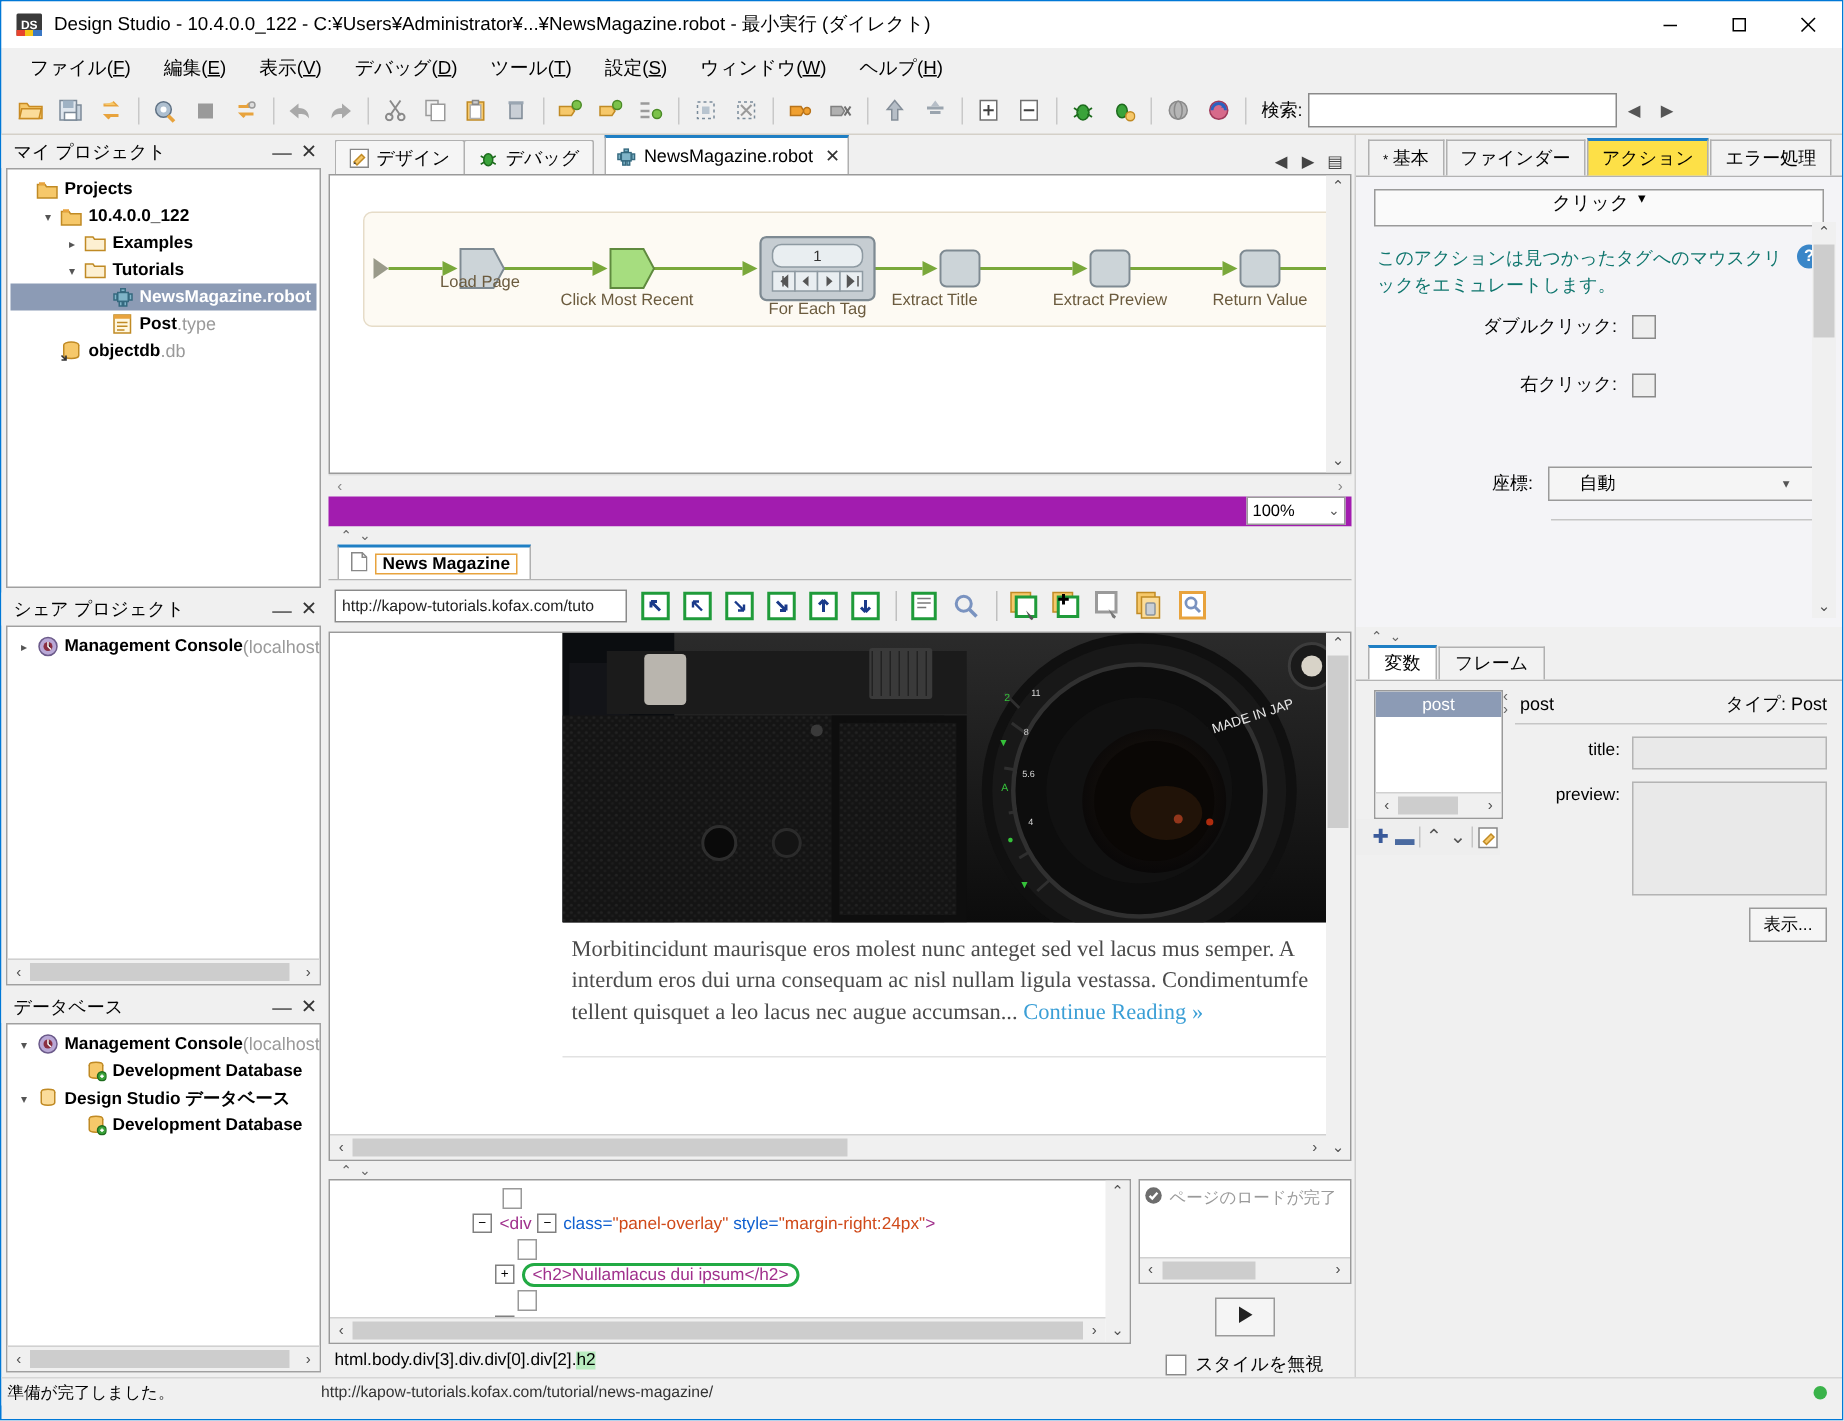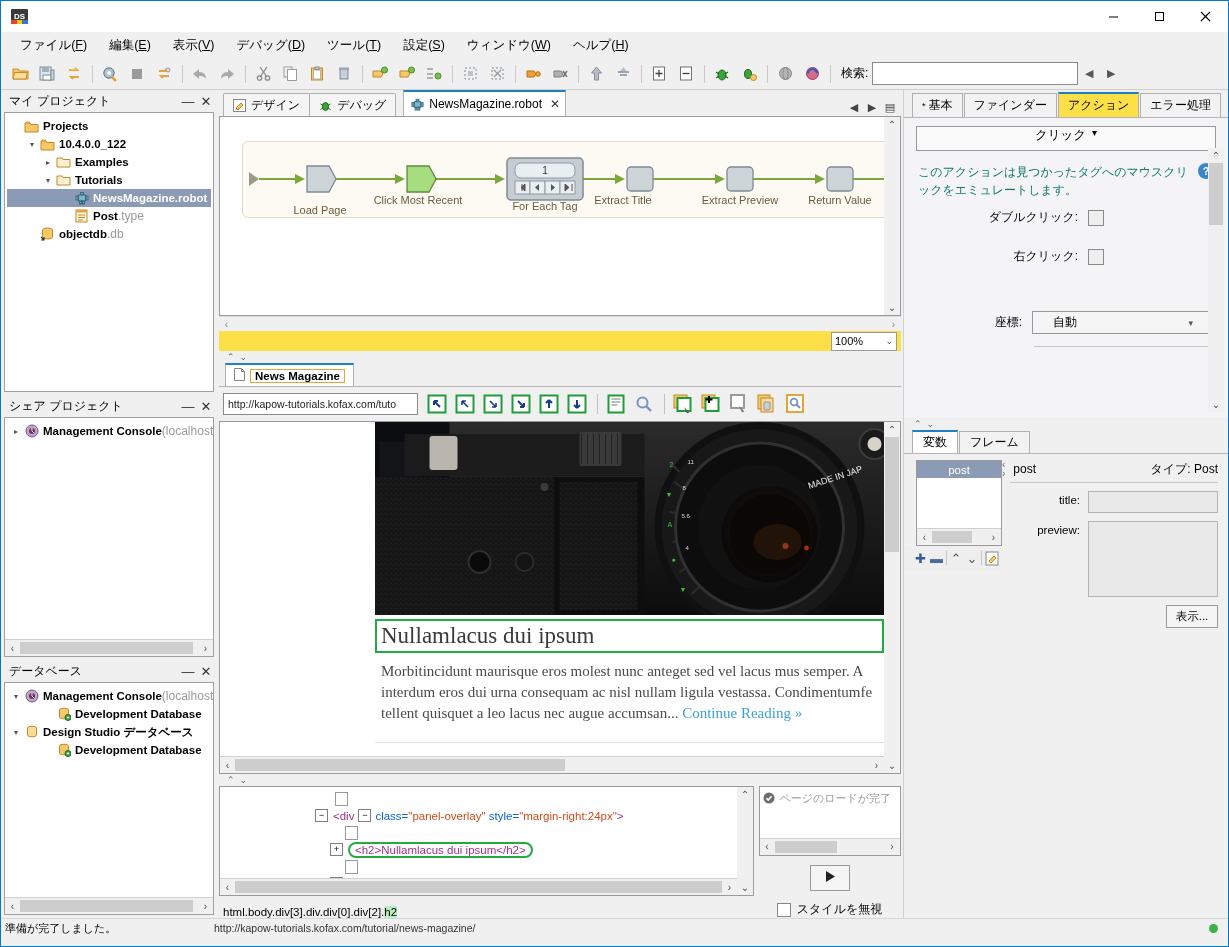--- a/index.html
+++ b/index.html
@@ -95,21 +95,21 @@
   .ed-right span{font-size:11px;color:#444;width:14px;text-align:center;}
 
   .canvas{background:#fff;border:1px solid #9a9a9a;position:relative;height:198px;
           margin:0 0 0 0;overflow:hidden;}
   .flowbox{position:absolute;left:22px;top:24px;width:718px;height:75px;
            background:#fdfaf3;border:1px solid #e6dcc8;border-radius:6px;}
   .flow{position:absolute;left:0;top:0;width:100%;height:100%;}
   .nodelbl{position:absolute;font-size:11px;color:#6b5b3e;white-space:nowrap;text-align:center;}
 
   .canvas-hsb{height:14px;background:#f0f0f0;display:flex;align-items:center;border-top:1px solid #ddd;}
-  .zoomrow{height:20px;background:#fde047;display:flex;align-items:center;justify-content:flex-end;
+  .zoomrow{height:20px;background:#a21caf;display:flex;align-items:flex-start;justify-content:flex-end;
            padding-right:4px;}
   .zoomsel{width:58px;height:17px;border:1px solid #9a9a9a;background:#fff;display:flex;
            align-items:center;justify-content:space-between;padding:0 3px;font-size:11px;}
 
   
   .browser{display:flex;flex-direction:column;flex:1;min-height:0;}
   .splitgrip{height:12px;display:flex;align-items:center;padding-left:8px;gap:5px;
              font-size:9px;color:#666;background:#f0f0f0;}
   .btabs{height:23px;display:flex;align-items:flex-end;padding-left:6px;background:#f0f0f0;
          border-bottom:1px solid #b3b3b3;}
@@ -145,21 +145,21 @@
   .srcline{display:flex;align-items:center;height:17px;white-space:nowrap;}
   .pm{width:11px;height:11px;border:1px solid #808080;display:inline-flex;align-items:center;
       justify-content:center;font-size:9px;line-height:1;color:#000;background:#fff;margin-right:5px;
       flex:0 0 auto;}
   .txticon{width:11px;height:12px;border:1px solid #999;background:#fff;display:inline-block;
            position:relative;margin-right:4px;flex:0 0 auto;}
   .tag{color:#a0308c;}
   .attr{color:#1060d0;}
   .val{color:#d04a1a;}
   .selnode{border:2px solid #22aa44;border-radius:9px;padding:0 5px;display:inline-flex;align-items:center;}
-  .pathbar{height:22px;display:flex;align-items:flex-end;font-size:11.5px;padding-left:4px;
+  .pathbar{height:22px;display:flex;align-items:center;font-size:11.5px;padding-left:4px;
            background:#f0f0f0;}
   .hl{background:#b9ecc0;}
   .srcright{flex:1;display:flex;flex-direction:column;align-items:center;padding-left:4px;}
   .msgbox{width:140px;height:72px;background:#fff;border:1px solid #9a9a9a;position:relative;
           overflow:hidden;}
   .msgrow{display:flex;align-items:center;padding:4px 3px;font-size:11px;color:#9a9a9a;white-space:nowrap;}
   .playbtn{width:38px;height:26px;border:1px solid #9a9a9a;background:#f5f5f5;margin-top:9px;
            display:flex;align-items:center;justify-content:center;}
   .cbrow{display:flex;align-items:center;margin-top:10px;font-size:12px;gap:6px;}
   .cbox{width:12px;height:12px;border:1px solid #8a8a8a;background:#fff;display:inline-block;}
@@ -217,20 +217,21 @@
   .st2{flex:1;padding-left:4px;color:#333;font-size:10.5px;}
   .stdot{width:9px;height:9px;border-radius:50%;background:#3ab34a;margin-right:10px;}
 </style>
 </head>
 <body>
 
 <div class="app">
 
   <div class="titlebar">
     <div class="ds-logo">DS</div>
+    <div class="title-text">Design Studio - 10.4.0.0_122 - C:¥Users¥Administrator¥...¥NewsMagazine.robot - 最小実行 (ダイレクト)</div>
     <div class="win-btns">
       <div class="win-btn">
         <svg width="11" height="11" viewBox="0 0 11 11">
             <line x1="1" y1="6" x2="10" y2="6" stroke="#000" stroke-width="1"></line>
           </svg>
       </div>
       <div class="win-btn">
         <svg width="11" height="11" viewBox="0 0 11 11">
             <rect x="1.5" y="1.5" width="8" height="8" fill="none" stroke="#000" stroke-width="1"></rect>
           </svg>
@@ -713,21 +714,21 @@
                     <path d="M308 42l4 3.5-4 3.5z" fill="#555"></path>
                     <path d="M322 42l4 3.5-4 3.5z M329 42v7" fill="#555" stroke="#555" stroke-width="1"></path>
                   </g>
 
                   <rect x="384" y="25" width="26" height="24" rx="4" fill="#ccd4d8" stroke="#7e8a92" stroke-width="1.3"></rect>
 
                   <rect x="484" y="25" width="26" height="24" rx="4" fill="#ccd4d8" stroke="#7e8a92" stroke-width="1.3"></rect>
 
                   <rect x="584" y="25" width="26" height="24" rx="4" fill="#ccd4d8" stroke="#7e8a92" stroke-width="1.3"></rect>
                 </svg>
-                <div class="nodelbl" style="left:40px;top:62px;width:74px">Load Page</div>
+                <div class="nodelbl" style="left:40px;top:40px;width:74px">Load Page</div>
                 <div class="nodelbl" style="left:120px;top:52px;width:110px">Click Most Recent</div>
                 <div class="nodelbl" style="left:252px;top:58px;width:100px">For Each Tag</div>
                 <div class="nodelbl" style="left:340px;top:52px;width:80px">Extract Title</div>
                 <div class="nodelbl" style="left:450px;top:52px;width:94px">Extract Preview</div>
                 <div class="nodelbl" style="left:557px;top:52px;width:80px">Return Value</div>
               </div>
               <div class="vsb">
                 <div class="ar">⌃</div>
                 <div class="track"></div>
                 <div class="ar">⌄</div>
@@ -910,23 +911,20 @@
                       </g>
                       <g fill="#d9d9d9" font-size="6" font-family="Liberation Sans, sans-serif">
                         <text x="318" y="42">11</text>
                           <text x="313" y="68">8</text>
                           <text x="312" y="96">5.6</text>
                           <text x="316" y="128">4</text>
                       </g>
                       <circle cx="505" cy="22" r="15" fill="#1a1a1a" stroke="#3c3c3c" stroke-width="2"></circle>
                       <circle cx="505" cy="22" r="7" fill="#d8d3c8"></circle>
                     </svg>
-                  </div>
-                  <div class="h2sel">
-                    <div class="t">Nullamlacus dui ipsum</div>
                   </div>
                   <div class="ptext">
                     <span>Morbitincidunt maurisque eros molest nunc anteget sed vel lacus mus semper. A interdum eros dui urna consequam ac nisl nullam ligula vestassa. Condimentumfe tellent quisquet a leo lacus nec augue accumsan...</span>
                     <a href="#">Continue Reading »</a>
                   </div>
                   <div class="prule"></div>
                   <div class="cols">
                     
                     
                     

